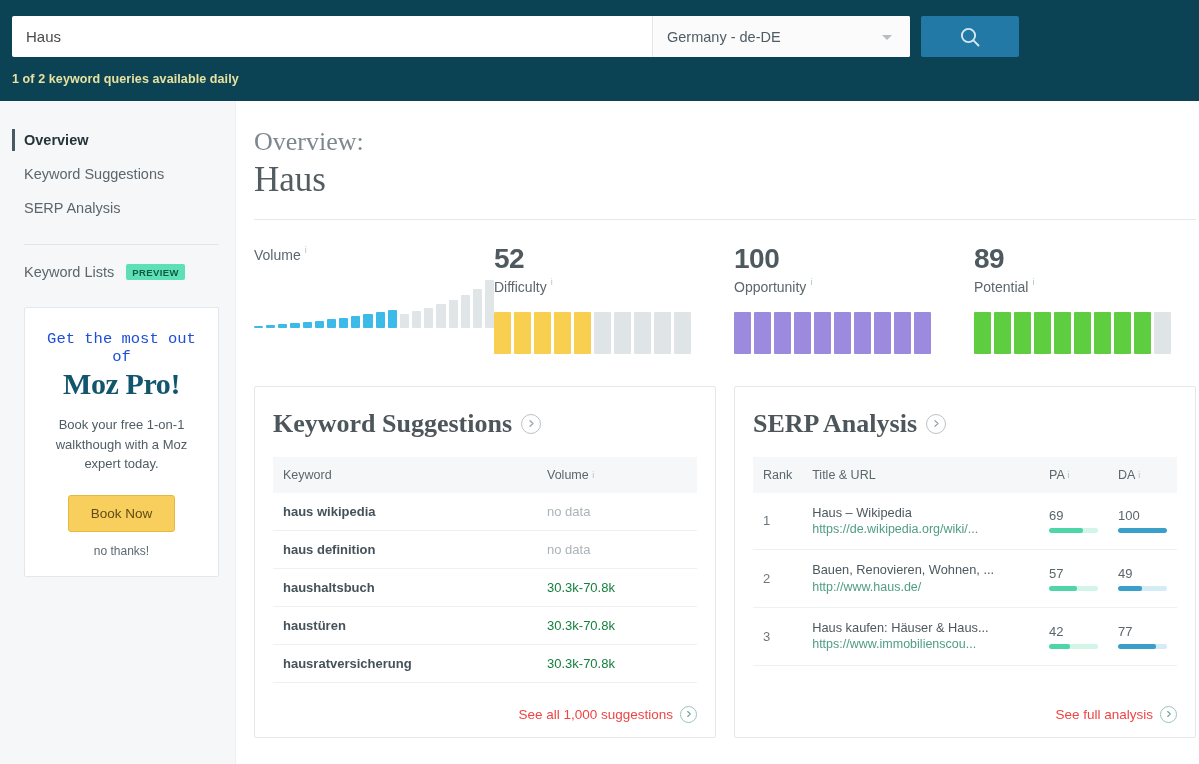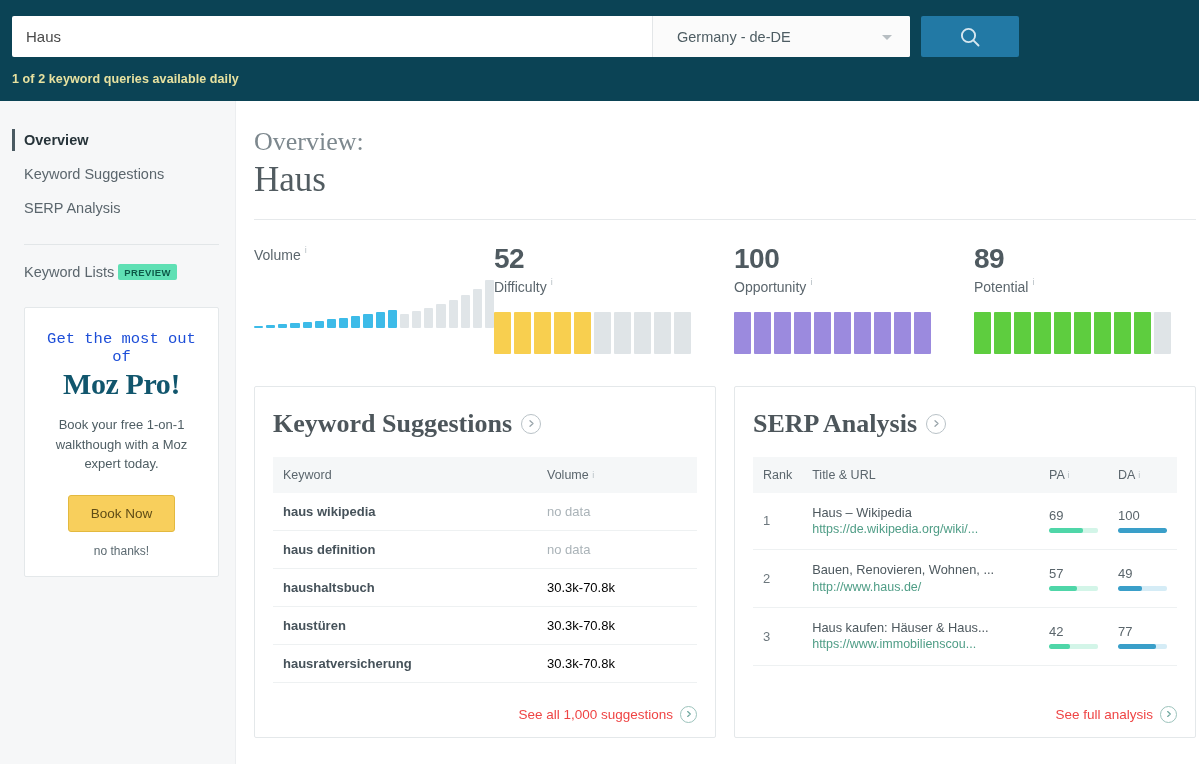--- a/index.html
+++ b/index.html
@@ -37,21 +37,21 @@
     font-size: 15px; color: #4a4a4a;
     padding: 0 14px;
     background: transparent;
   }
   .locale-select {
     position: relative;
     width: 258px;
     border-left: 1px solid #e3e6e8;
     background: #fbfbfb;
     display: flex; align-items: center;
-    padding: 0 24px;
+    padding: 0 14px;
     cursor: pointer;
   }
   .locale-text { font-size: 14.5px; color: #4e5d63; }
   .caret {
     position: absolute; right: 18px; top: 50%;
     margin-top: -2px;
     width: 0; height: 0;
     border-left: 5px solid transparent;
     border-right: 5px solid transparent;
     border-top: 5px solid #b7bec2;
@@ -96,21 +96,21 @@
   .nav-item.active::before {
     content: ""; position: absolute;
     left: 12px; top: 6px; bottom: 6px;
     width: 3px; background: #4a5a62;
   }
   .nav-sep {
     margin: 19px 16px 0 24px;
     border-top: 1px solid #e2e6e8;
   }
   .kwlists {
-    display: flex; align-items: center; gap: 4px;
+    display: flex; align-items: center; gap: 12px;
     padding: 19px 0 0 24px;
     font-size: 14.5px; color: #5b666d;
     cursor: pointer;
   }
   .badge-preview {
     background: #5fe0b4;
     color: #0d5947;
     font-size: 9.5px; font-weight: bold;
     letter-spacing: .4px;
     padding: 3px 6px 2px 6px;
@@ -220,21 +220,21 @@
     white-space: nowrap;
   }
   tbody td {
     border-bottom: 1px solid #eef1f2;
     font-size: 13px; color: #4e5d63;
     padding: 11px 10px;
     vertical-align: middle;
   }
   tbody tr:last-child td { border-bottom: 1px solid #eef1f2; }
   .kw-name { font-weight: bold; color: #46525a; }
-  .vol-val { color: #000000; }
+  .vol-val { color: #15803d; }
   .vol-none { color: #aab3b8; }
   .col-vol { width: 160px; }
 
   
   .col-rank { width: 46px; }
   .col-pa, .col-da { width: 62px; }
   .rank-cell { color: #6c777d; font-size: 13px; }
   .serp-title { color: #4d585e; font-size: 12.8px; line-height: 1.35; white-space: nowrap; overflow: hidden; }
   .serp-url { color: #4f9d86; font-size: 12.5px; line-height: 1.4; white-space: nowrap; overflow: hidden; cursor:pointer; }
   .score-num { font-size: 13px; color: #5a656b; }

